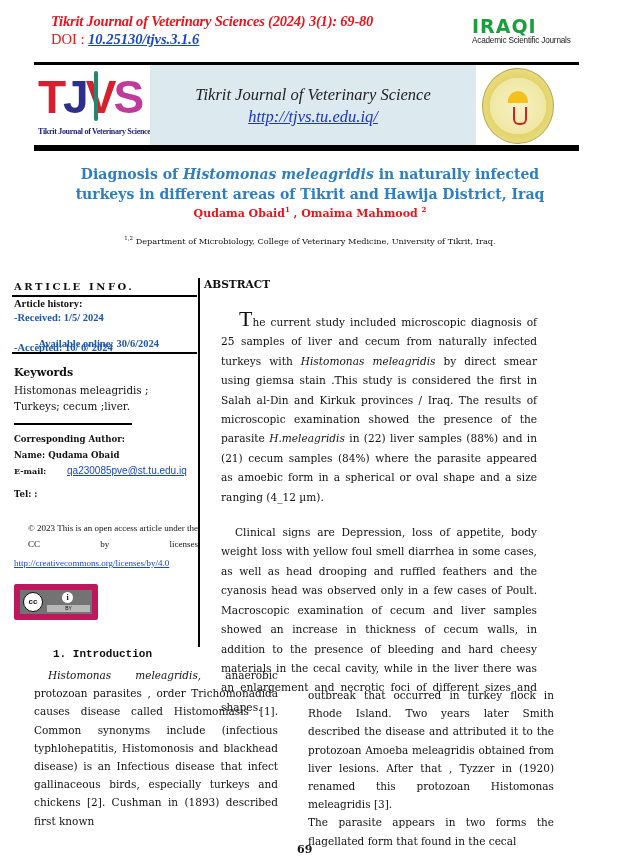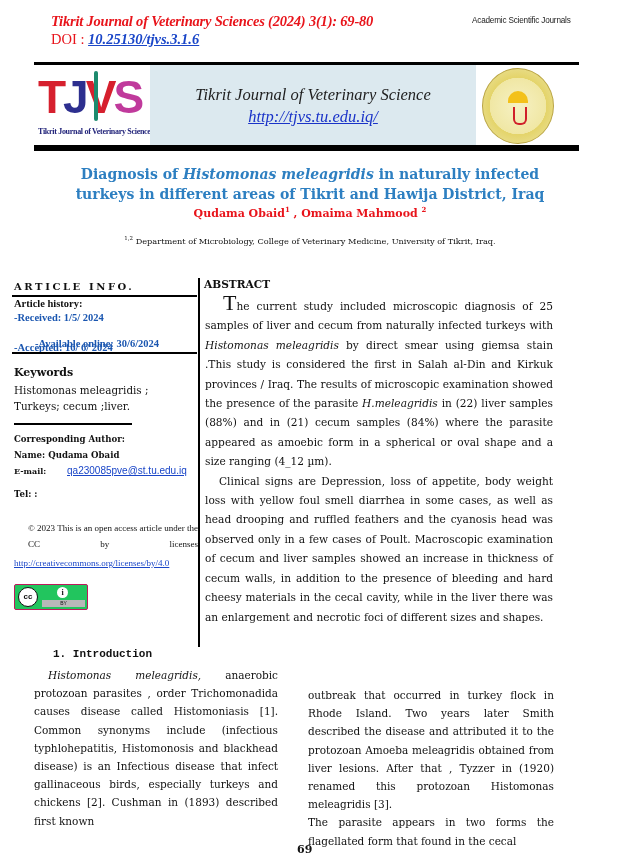--- a/index.html
+++ b/index.html
@@ -48,50 +48,51 @@
   .hist-item { left: 14px; font-family: "Liberation Serif", serif; font-weight: bold; font-size: 10.5px; color: #1a56b0; white-space: nowrap; }
   .kw-label { left: 14px; top: 366px; font-family: "DejaVu Serif", serif; font-weight: bold; font-size: 11px; color: #111; }
   .kw-text { left: 14px; top: 382px; width: 180px; font-family: "DejaVu Serif", serif; font-size: 10.4px; line-height: 16px; color: #111; }
   .corr-label { left: 14px; top: 434px; font-family: "DejaVu Serif", serif; font-weight: bold; font-size: 8.6px; color: #111; }
   .corr-name { left: 14px; top: 450px; font-family: "DejaVu Serif", serif; font-weight: bold; font-size: 8.6px; color: #111; }
   .corr-email { left: 14px; top: 465px; font-family: "DejaVu Serif", serif; font-weight: bold; font-size: 8px; color: #111; white-space: nowrap; }
   .corr-email a { font-family: "Liberation Sans", sans-serif; font-weight: normal; font-size: 10px; color: #1a46c8; text-decoration: underline; margin-left: 18px; }
   .tel { left: 14px; top: 489px; font-family: "DejaVu Serif", serif; font-weight: bold; font-size: 8.6px; color: #111; }
   .license { left: 28px; top: 520px; width: 170px; font-family: "Liberation Serif", serif; font-size: 9px; line-height: 16px; text-align: justify; text-align-last: justify; color: #111; }
   .license-link { left: 14px; top: 555px; width: 172px; font-family: "Liberation Serif", serif; font-size: 9px; line-height: 16px; color: #1a46c8; text-decoration: underline; word-break: break-all; }
-  .cc-badge { left: 14px; top: 584px; width: 72px; height: 24px; background: #22c55e; border: 1px solid #be185d; border-radius: 2px; }
+  .cc-badge { left: 14px; top: 584px; width: 72px; height: 24px; background: #737373; border: 6px solid #be185d; border-radius: 2px; }
   .cc-circle { position: absolute; left: 3px; top: 2px; width: 18px; height: 18px; border-radius: 50%; background: #fff; border: 1px solid #111; font-family: "Liberation Sans", sans-serif; font-weight: bold; font-size: 8px; line-height: 18px; text-align: center; color: #111; }
   .by-circle { position: absolute; left: 42px; top: 2px; width: 11px; height: 11px; border-radius: 50%; background: #fff; font-family: "Liberation Serif", serif; font-weight: bold; font-size: 8px; line-height: 11px; text-align: center; color: #111; }
   .by-bar { position: absolute; left: 27px; top: 15px; width: 43px; height: 7px; background: #b8b8b8; font-family: "Liberation Sans", sans-serif; font-size: 5px; line-height: 7px; text-align: center; color: #111; }
 
   
   .vrule { left: 198px; top: 278px; width: 1.5px; height: 369px; background: #000; }
 
   
   .abstract-head { left: 204px; top: 278px; font-family: "DejaVu Serif", serif; font-weight: bold; font-size: 10.6px; color: #111; }
   .abstract-body { left: 205px; top: 297px; width: 348px; font-family: "DejaVu Serif", serif; font-size: 10.6px; line-height: 19.4px; color: #111; text-align: justify; }
-  .abstract-body p { margin: 0; }
+  .abstract-body p { margin: 16px; }
   .drop-T { font-family: "Liberation Serif", serif; font-size: 22px; line-height: 10px; margin-left: 18px; }
   .indent { text-indent: 14px; }
 
   
   .intro-head { left: 53px; top: 648px; font-family: Liberation Mono, monospace; font-weight: bold; font-size: 11px; color: #111; }
   .intro-left { left: 34px; top: 666px; width: 244px; font-family: "DejaVu Serif", serif; font-size: 10.5px; line-height: 18.2px; text-align: justify; color: #111; }
   .intro-right { left: 308px; top: 666px; width: 246px; font-family: "DejaVu Serif", serif; font-size: 10.5px; line-height: 18.2px; text-align: justify; color: #111; margin-top: 20px; }
   .intro-left p, .intro-right p { margin: 0; }
   .page-num { left: 297px; top: 843px; font-family: "DejaVu Serif", serif; font-weight: bold; font-size: 11px; color: #111; }
 </style>
 </head>
 <body>
 
 <div class="abs journal-cite">Tikrit Journal of Veterinary Sciences (2024) 3(1): 69-80</div>
 <div class="abs doi-line">
   <span>DOI : </span><a class="doi-link">10.25130/tjvs.3.1.6</a>
 </div>
 <div class="abs iraqi-logo">
+  <div class="iraqi-word">IRAQI</div>
   <div class="iraqi-sub">Academic Scientific Journals</div>
 </div>
 
 <div class="abs banner">
   <div class="banner-top-line"></div>
   <div class="tjvs-logo">
     <div class="tjvs-letters">
       <span class="t">T</span><span class="j">J</span><span class="v">V</span><span class="s">S</span>
     </div>
     <div class="tjvs-staff"></div>

